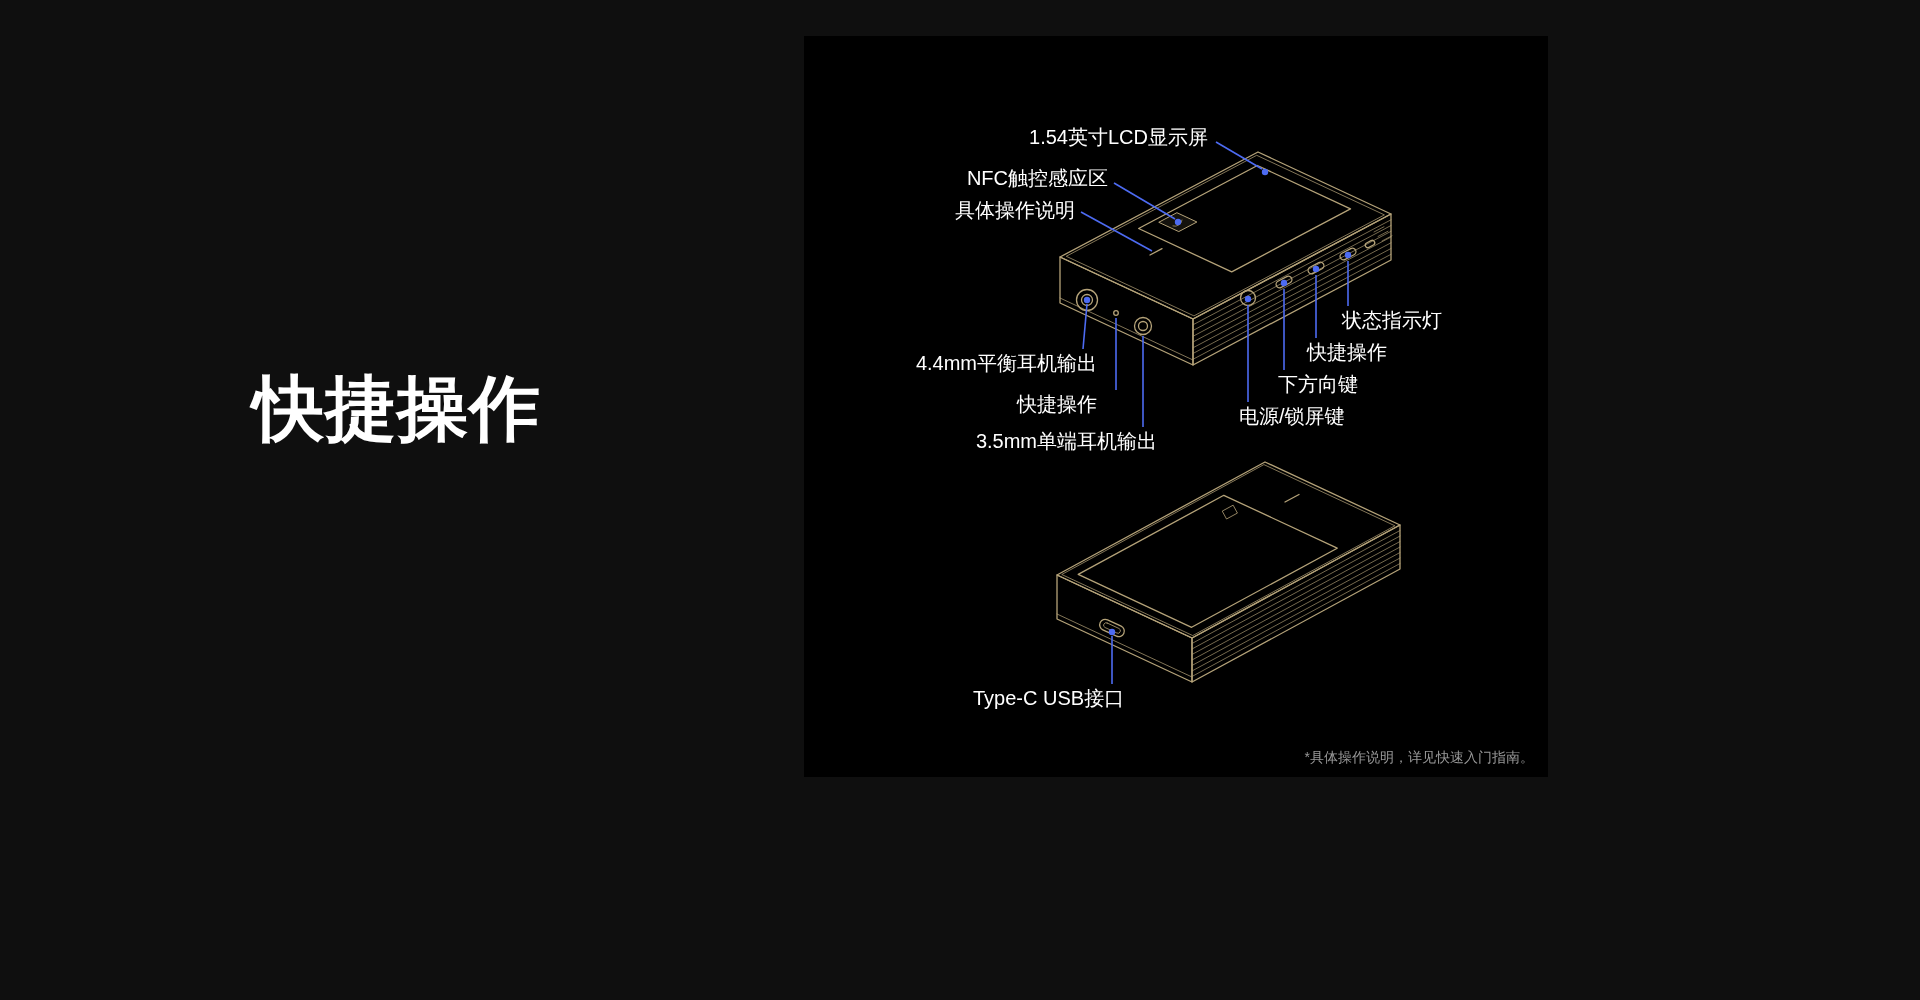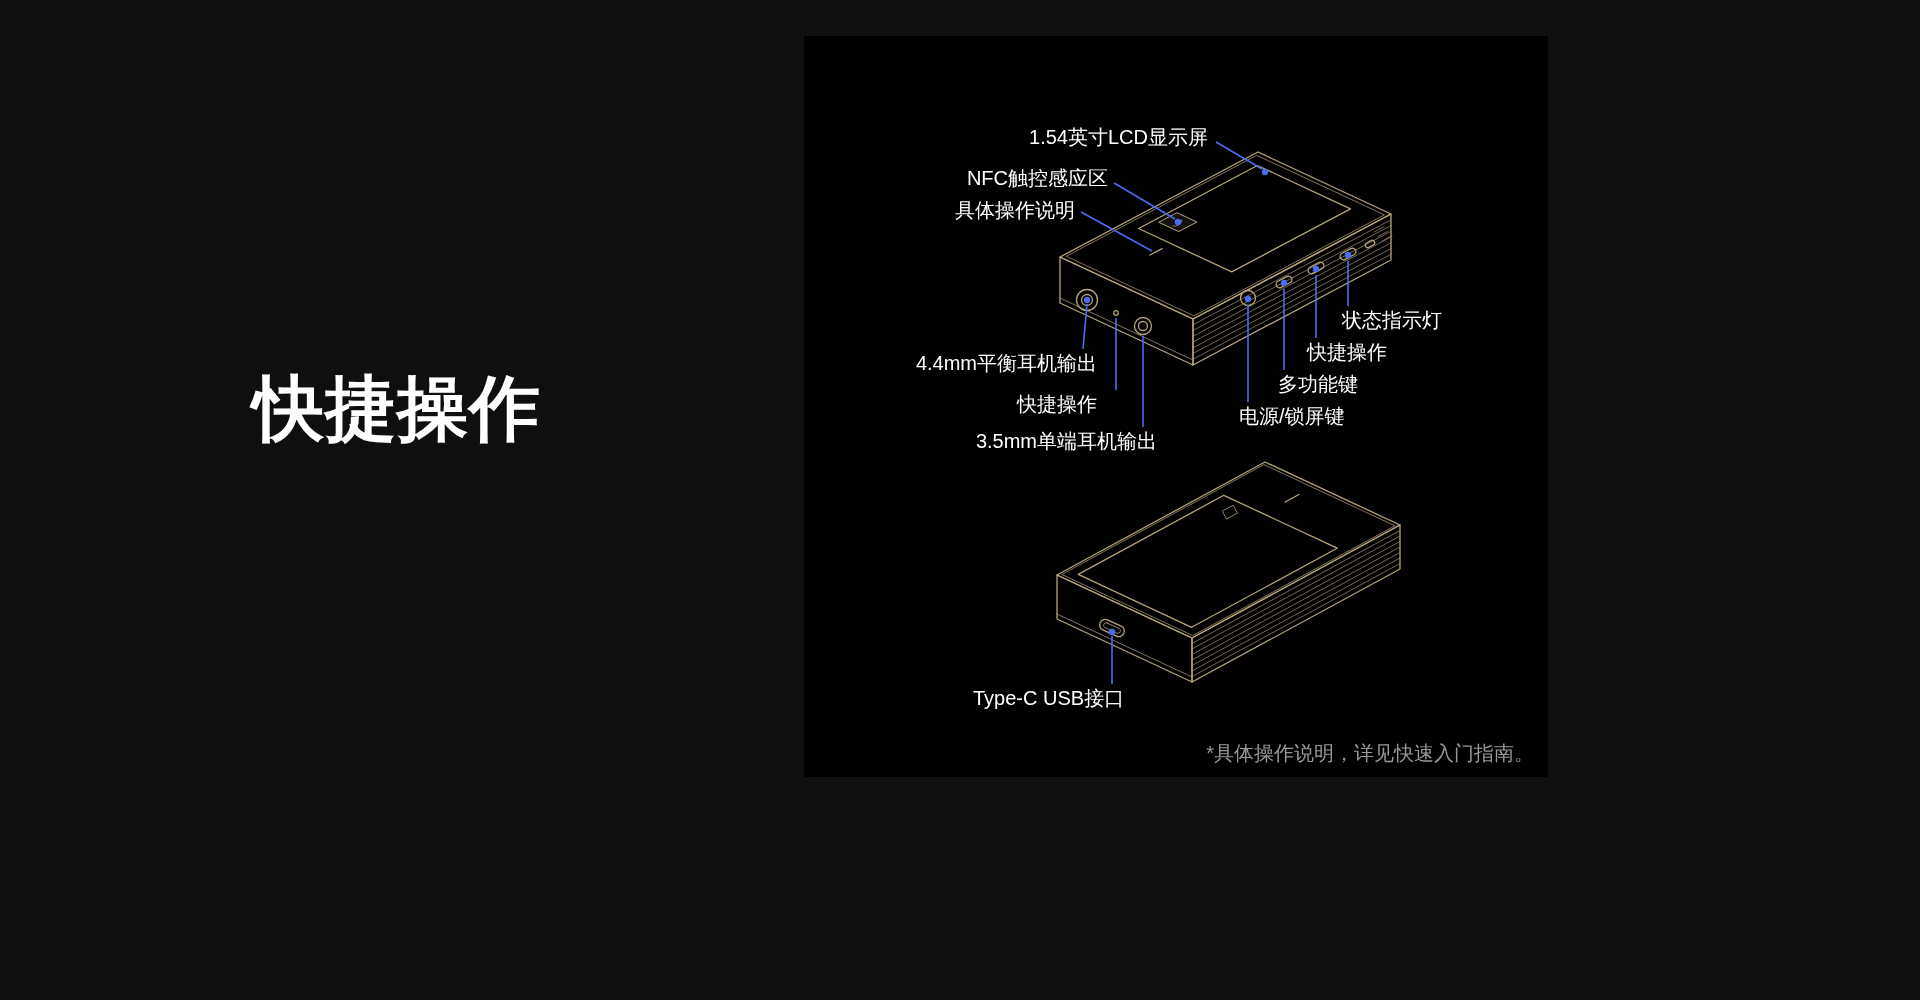--- a/index.html
+++ b/index.html
@@ -20,21 +20,21 @@
     background:var(--panel-bg);
     margin-left:12px;
   }
   .panel svg{position:absolute;left:0;top:0;}
   .lbl{
     position:absolute;color:var(--label-text);font-size:20px;line-height:22px;
     white-space:nowrap;z-index:2;
   }
   .footnote{
     position:absolute;right:14px;bottom:10px;color:var(--footnote-text);
-    font-size:20px;white-space:nowrap;z-index:2;
+    font-size:14px;white-space:nowrap;z-index:2;
   }
   
   .gold *{stroke:var(--line-gold);fill:none;stroke-width:1.3;stroke-linecap:round;stroke-linejoin:round;}
   .gold .thin, .gold .thin *{stroke-width:0.8;opacity:0.9;}
   .gold .fill-dark{fill:#14120d;stroke-width:1;}
   .gold .dot-gold{fill:var(--line-gold);stroke:none;}
   
   .blue path{stroke:var(--callout-blue);stroke-width:1.6;fill:none;}
   .blue circle{fill:var(--callout-blue);stroke:none;}
 </style>
@@ -146,19 +146,19 @@
     </svg>
 
     <div class="lbl" style="right:340px;top:90px">1.54英寸LCD显示屏</div>
     <div class="lbl" style="right:440px;top:131px">NFC触控感应区</div>
     <div class="lbl" style="right:473px;top:163px">具体操作说明</div>
     <div class="lbl" style="right:451px;top:316px">4.4mm平衡耳机输出</div>
     <div class="lbl" style="right:451px;top:357px">快捷操作</div>
     <div class="lbl" style="right:391px;top:394px">3.5mm单端耳机输出</div>
     <div class="lbl" style="left:538px;top:273px">状态指示灯</div>
     <div class="lbl" style="left:503px;top:305px">快捷操作</div>
-    <div class="lbl" style="left:474px;top:337px">多功能键</div>
+    <div class="lbl" style="left:474px;top:337px">下方向键</div>
     <div class="lbl" style="left:435px;top:369px">电源/锁屏键</div>
     <div class="lbl" style="left:169px;top:651px">Type-C USB接口</div>
 
     <div class="footnote">*具体操作说明，详见快速入门指南。</div>
   </div>
 </div>
 
 </body></html>

